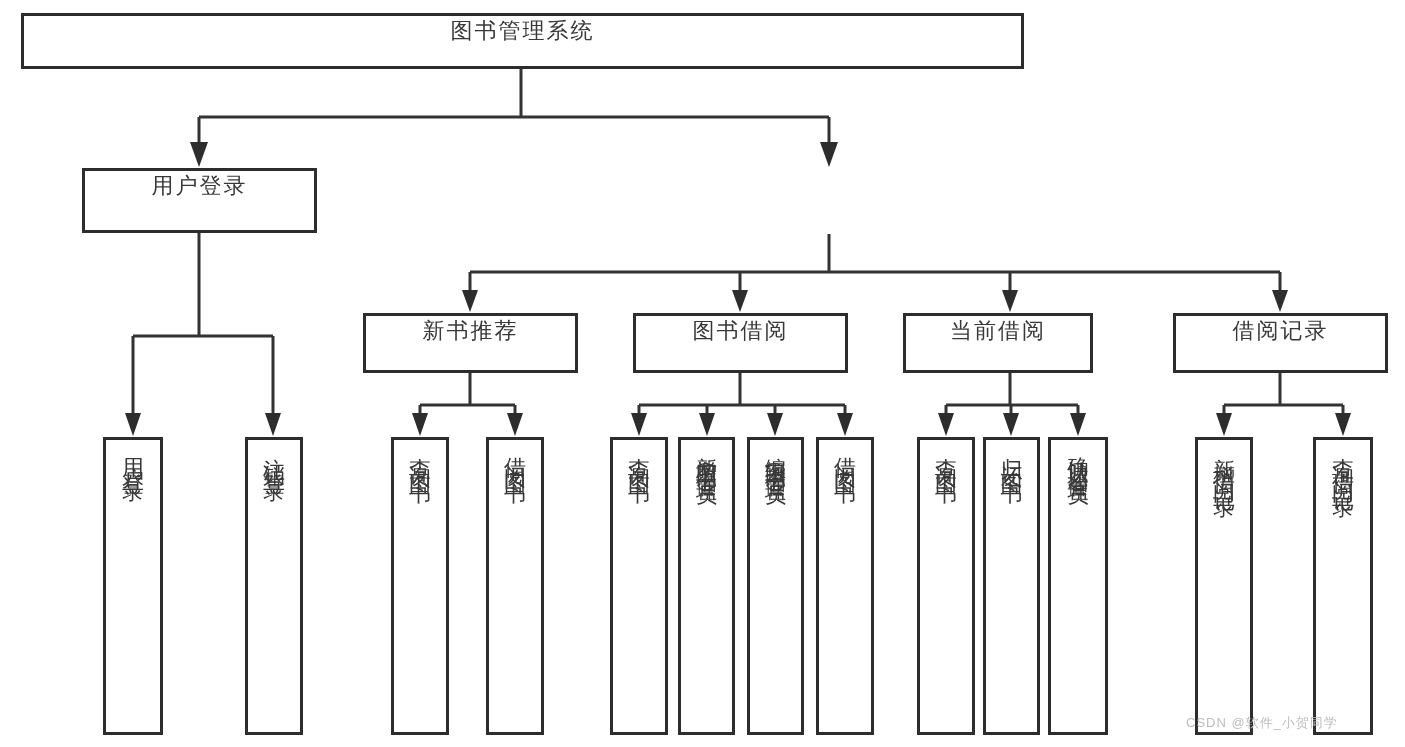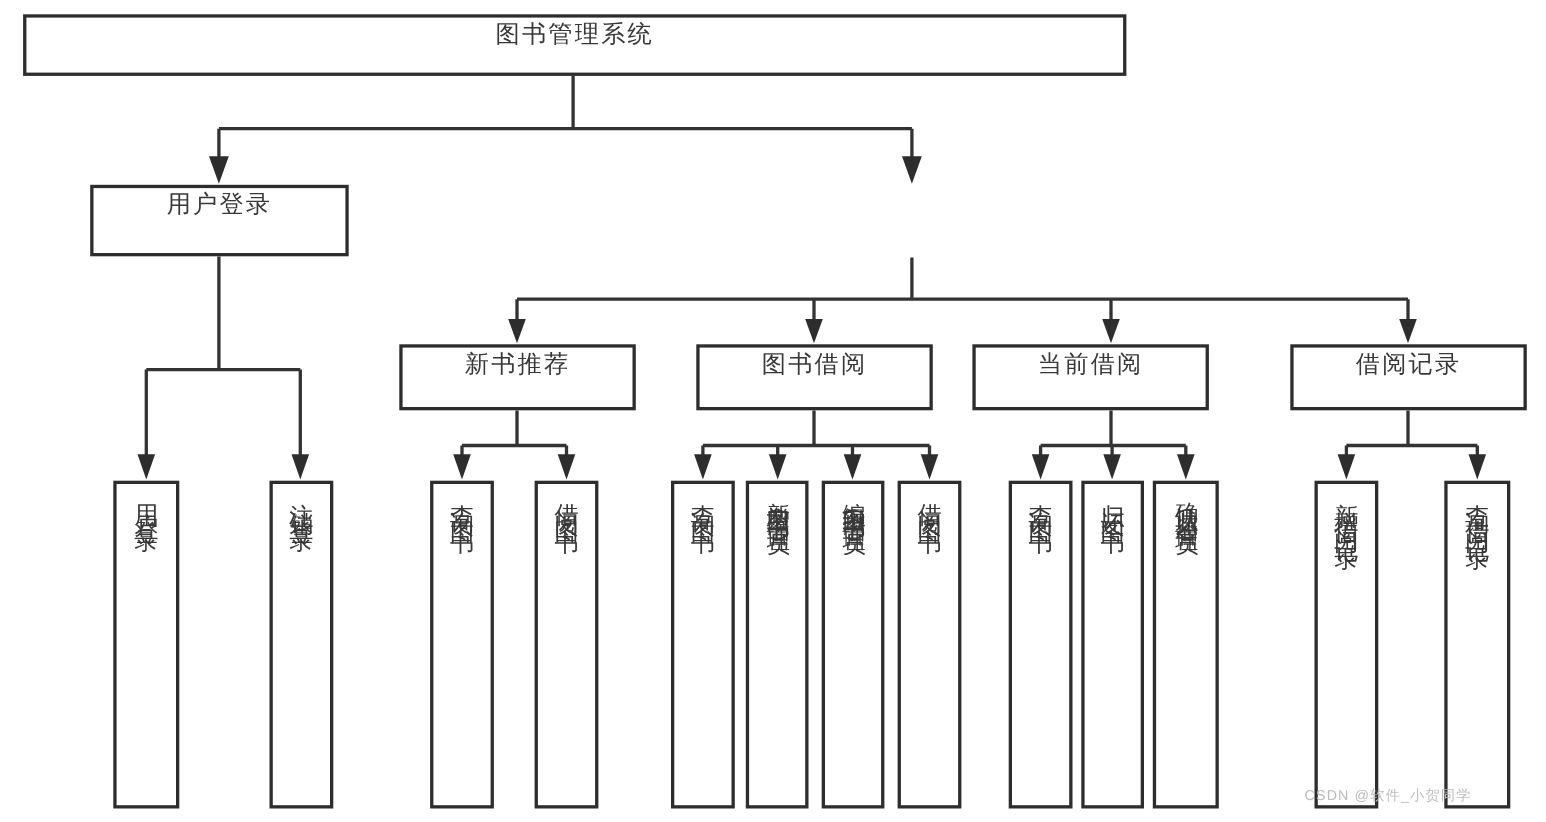--- a/index.html
+++ b/index.html
@@ -117,21 +117,21 @@
   <div class="node" style="left:82px;top:168px;width:235px;height:65px">
     <span class="lbl">用户登录</span>
   </div>
 
   <div class="node" style="left:363px;top:313px;width:215px;height:60px">
     <span class="lbl">新书推荐</span>
   </div>
   <div class="node" style="left:633px;top:313px;width:215px;height:60px">
     <span class="lbl">图书借阅</span>
   </div>
-  <div class="node" style="left:884px;top:313px;width:215px;height:60px">
+  <div class="node" style="left:903px;top:313px;width:190px;height:60px">
     <span class="lbl">当前借阅</span>
   </div>
   <div class="node" style="left:1173px;top:313px;width:215px;height:60px">
     <span class="lbl">借阅记录</span>
   </div>
 
   <div class="node v" style="left:103px;top:437px;width:60px;height:298px">
     <span class="lbl">用户登录</span>
   </div>
   <div class="node v" style="left:245px;top:437px;width:58px;height:298px">

